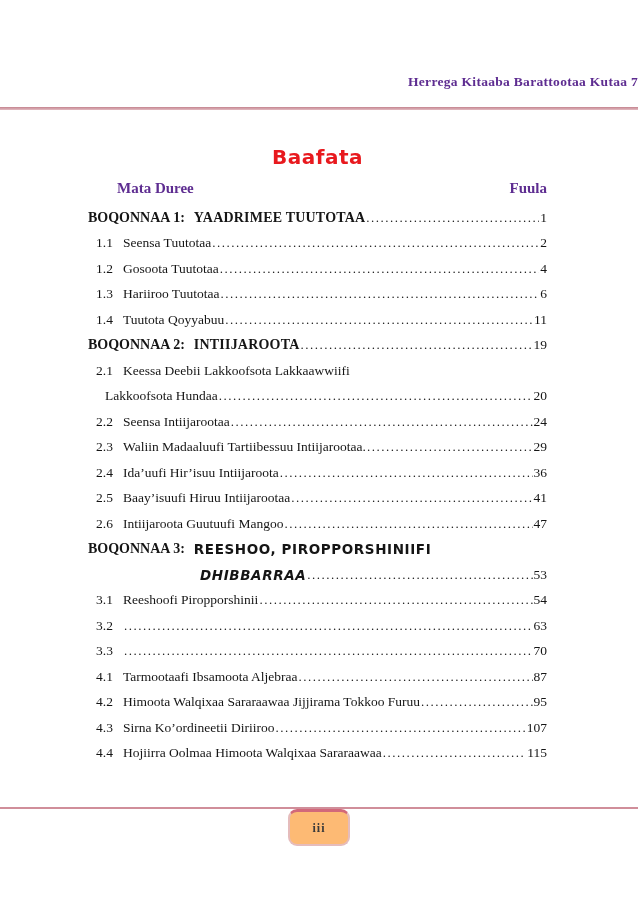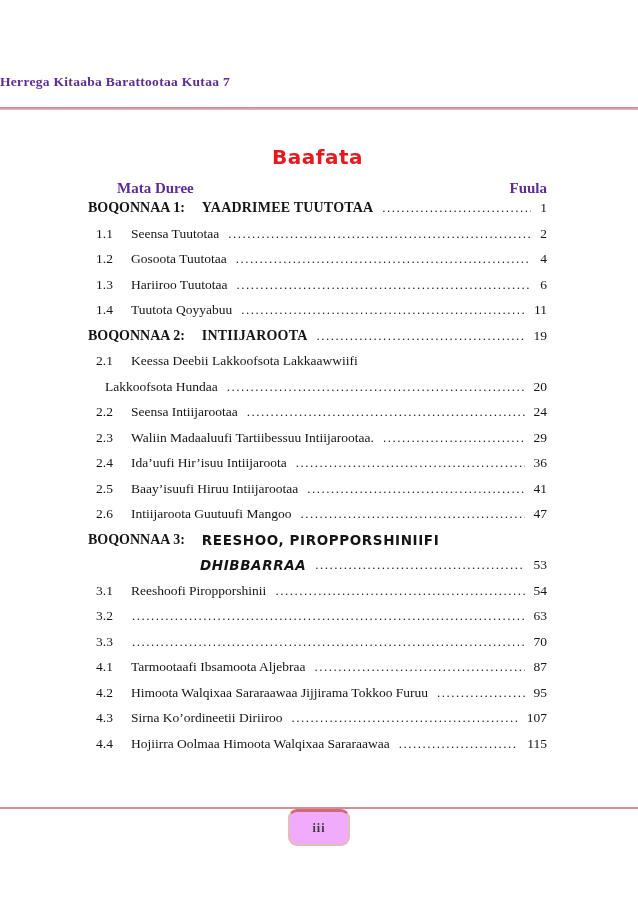--- a/index.html
+++ b/index.html
@@ -5,21 +5,21 @@
   html,body{margin:0;padding:0;}
   body{
     width:638px;height:900px;position:relative;overflow:hidden;
     background:#ffffff;
     font-family:"Liberation Serif", serif;
     color:#151515;
   }
   
   .page-header{
     position:absolute;top:74px;left:0;width:638px;
-    text-align:left;font-weight:bold;font-size:13.5px;
+    text-align:right;font-weight:bold;font-size:13.5px;
     color:#5e2d91;letter-spacing:0.3px;
   }
   .header-rule{
     position:absolute;top:107px;left:0;width:638px;height:3px;
     background:linear-gradient(to bottom,#c4848f,#e3bcc2);
   }
   
   .content{
     position:absolute;left:88px;top:138px;width:459px;
   }
@@ -27,21 +27,21 @@
     height:38px;display:flex;align-items:center;justify-content:center;
     font-family:"DejaVu Sans", sans-serif;font-weight:bold;
     font-size:20px;color:#e8191e;letter-spacing:0.5px;
   }
   .cols{
     height:24px;display:flex;align-items:center;justify-content:space-between;
     padding-left:29px;
     font-weight:bold;font-size:15px;color:#5e2d91;
   }
   
-  .row{display:flex;align-items:flex-start;height:25.5px;font-size:13.5px;gap:8px;}
+  .row{display:flex;align-items:flex-end;height:25.5px;font-size:13.5px;}
   .row .num{flex:none;width:27px;}
   .row .page{flex:none;}
   .dots{
     flex:1;overflow:hidden;white-space:nowrap;
     font-size:13px;letter-spacing:1.5px;color:#1d1d1d;margin:0 1px;
   }
   .dots::after{
     content:"................................................................................................................................................";
   }
   .chapter .label{flex:none;font-weight:bold;font-size:14px;}
@@ -54,21 +54,21 @@
   .cont{padding-left:17px;}
   .cont-ch3{padding-left:112px;}
   
   .footer-line{
     position:absolute;top:807px;left:0;width:638px;height:2px;
     background:#d08e9a;
   }
   .footer-box{
     position:absolute;top:809px;left:50%;margin-left:-31px;
     width:58px;height:32px;box-sizing:content-box;
-    background:#f0abfc;
+    background:#fdba74;
     border:2px solid #e5bcbc;border-top:3px solid #d2687a;
     border-radius:9px;
     display:flex;align-items:center;justify-content:center;
     font-size:12px;font-weight:bold;color:#3a3a3a;letter-spacing:1px;
   }
 </style>
 </head>
 <body>
 
 <div class="page-header">Herrega Kitaaba Barattootaa Kutaa 7</div>

